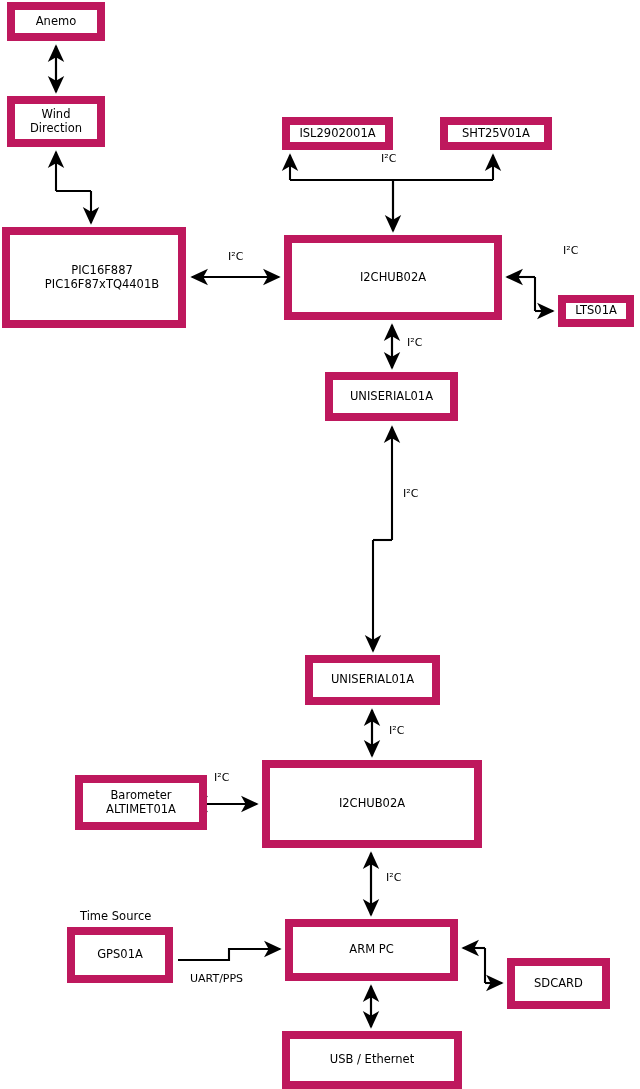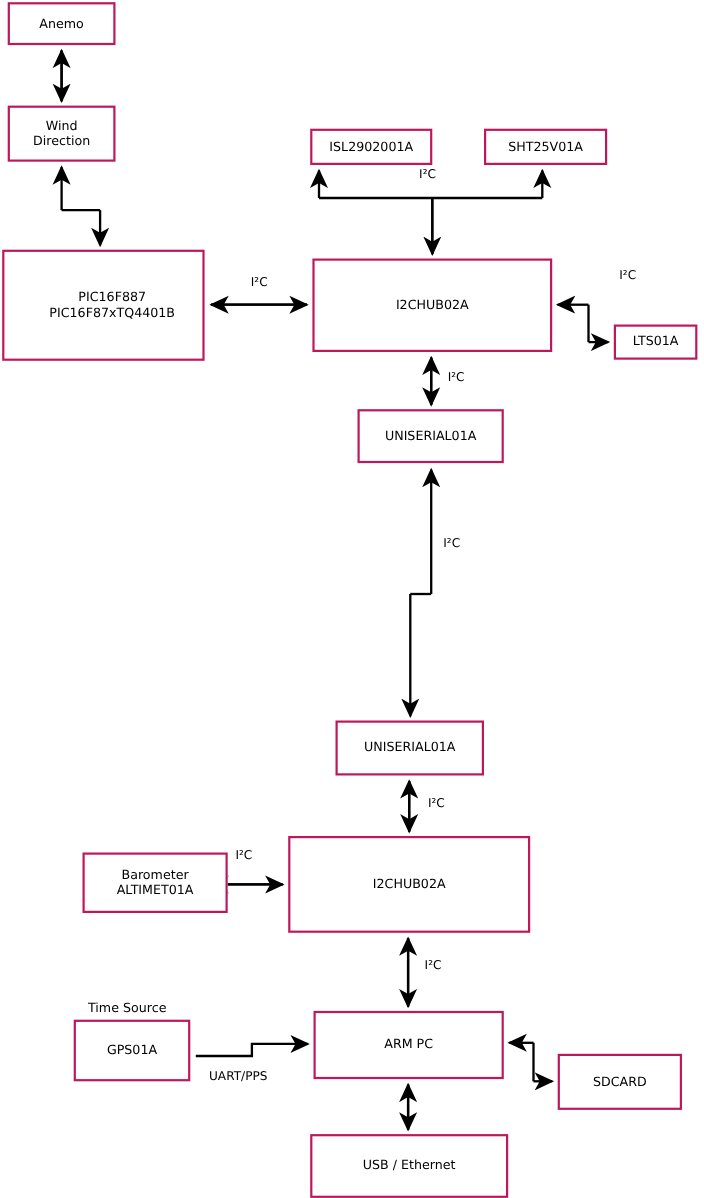--- a/index.html
+++ b/index.html
@@ -20,21 +20,21 @@
     left: 0;
     top: 0;
     width: 640px;
     height: 1089px;
     pointer-events: none;
   }
   .node {
     position: absolute;
     box-sizing: border-box;
     background: #ffffff;
-    border: 2px solid #be185d;
+    border: 8px solid #be185d;
     display: flex;
     align-items: center;
     justify-content: center;
     text-align: center;
     line-height: 1.18;
     color: #000000;
     font-size: 11.5px;
     z-index: 2;
   }
   .node .lbl {
@@ -167,21 +167,21 @@
   </div>
 
   <div class="node" style="left:67px;top:927px;width:106px;height:56px;">
     <span class="lbl">GPS01A</span>
   </div>
 
   <div class="node" style="left:285px;top:919px;width:173px;height:62px;">
     <span class="lbl">ARM PC</span>
   </div>
 
-  <div class="node" style="left:507px;top:958px;width:113px;height:51px;">
+  <div class="node" style="left:507px;top:958px;width:103px;height:51px;">
     <span class="lbl">SDCARD</span>
   </div>
 
   <div class="node" style="left:282px;top:1031px;width:180px;height:58px;">
     <span class="lbl">USB / Ethernet</span>
   </div>
 
   <span class="wire-label" style="left:381px;top:152px;">I²C</span>
   <span class="wire-label" style="left:228px;top:250px;">I²C</span>
   <span class="wire-label" style="left:563px;top:244px;">I²C</span>

